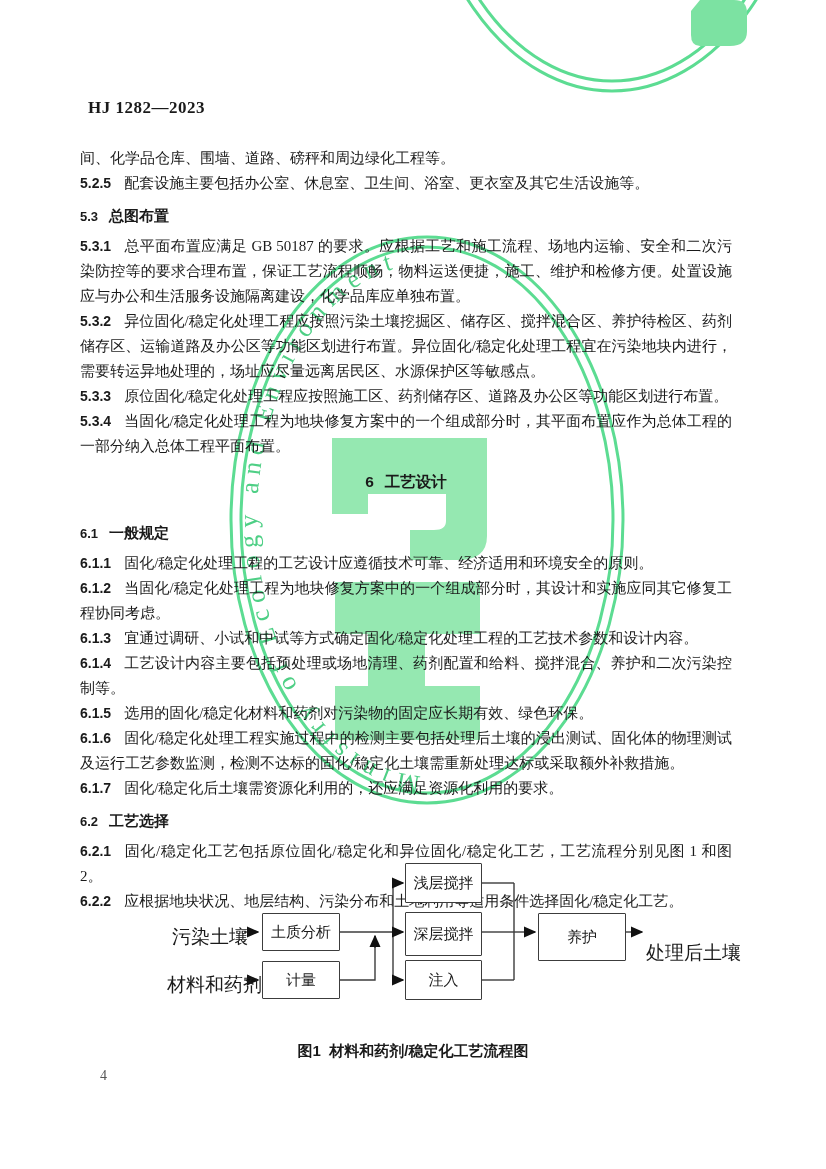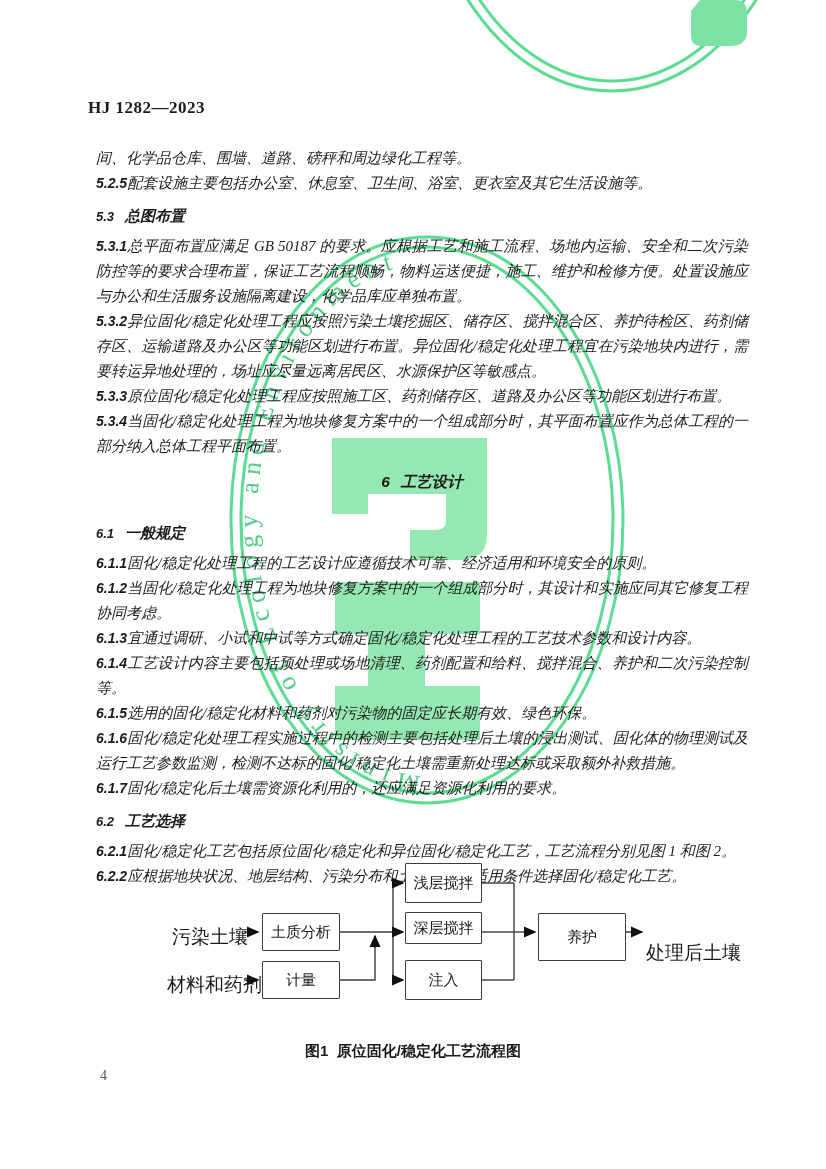--- a/index.html
+++ b/index.html
@@ -1,23 +1,23 @@
 <!DOCTYPE html>
 <html><head>
 <meta charset="utf-8">
 <style>
   html,body{margin:0;padding:0;background:#9a9a9a;}
   .page{position:relative;width:826px;height:1169px;background:#ffffff;overflow:hidden;
         font-family:"Liberation Serif","DejaVu Serif",serif;color:#1a1a1a;}
   .wm{position:absolute;left:0;top:0;z-index:0;pointer-events:none;}
   .content{position:absolute;left:0;top:0;width:826px;height:1169px;z-index:1;}
   .docnum{position:absolute;left:88px;top:98px;font-size:17px;font-weight:700;letter-spacing:.5px;}
-  .body-block{position:absolute;left:96px;top:146px;width:652px;font-style:italic;}
+  .body-block{position:absolute;left:80px;top:146px;width:652px;}
   .para{font-size:15px;line-height:25px;text-align:justify;margin:0;}
-  .num{font-family:"Liberation Sans","DejaVu Sans",sans-serif;font-weight:700;font-size:14px;}
+  .num{font-family:"Liberation Sans","DejaVu Sans",sans-serif;font-weight:700;font-size:14px;margin-right:13px;}
   .p-h2{font-family:"Liberation Sans","DejaVu Sans",sans-serif;font-weight:700;text-align:left;margin:7px 0 5px 0;}
   .p-h2 .num{font-size:13px;margin-right:11px;}
   .p-h1{font-family:"Liberation Sans","DejaVu Sans",sans-serif;font-weight:700;text-align:center;margin:10px 0 26px 0;font-size:15.5px;}
   .p-h1 .num{font-size:15.5px;margin-right:11px;}
   
   .fbox{position:absolute;box-sizing:border-box;border:1.4px solid #3c3c3c;border-radius:1px;background:#fff;
         display:flex;align-items:center;justify-content:center;font-size:15px;z-index:2;}
   .flabel{position:absolute;font-size:19px;z-index:2;white-space:nowrap;}
   .flow-lines{position:absolute;left:0;top:0;z-index:1;pointer-events:none;}
   .caption{position:absolute;left:0;top:1042px;width:826px;text-align:center;
@@ -124,26 +124,26 @@
           <line x1="626" y1="932" x2="642" y2="932" marker-end="url(#arr)"></line>
         </g>
       </svg>
 
       <div class="flabel" style="left:172px;top:924px;">污染土壤</div>
       <div class="flabel" style="left:167px;top:972px;">材料和药剂</div>
 
       <div class="fbox" style="left:262px;top:913px;width:78px;height:38px;">土质分析</div>
       <div class="fbox" style="left:262px;top:961px;width:78px;height:38px;">计量</div>
       <div class="fbox" style="left:405px;top:863px;width:77px;height:40px;">浅层搅拌</div>
-      <div class="fbox" style="left:405px;top:912px;width:77px;height:32px;">深层搅拌</div>
+      <div class="fbox" style="left:405px;top:912px;width:77px;height:44px;">深层搅拌</div>
       <div class="fbox" style="left:405px;top:960px;width:77px;height:40px;">注入</div>
       <div class="fbox" style="left:538px;top:913px;width:88px;height:48px;">养护</div>
 
       <div class="flabel" style="left:646px;top:924px;margin-top:16px;">处理后土壤</div>
 
       <div class="caption">
-        <span>图1</span>&nbsp;&nbsp;<span>原位固化/稳定化工艺流程图</span>
+        <span>图1</span>&nbsp;&nbsp;<span>材料和药剂/稳定化工艺流程图</span>
       </div>
     </div>
 
     <div class="pagenum">4</div>
   </div>
 </div>
 
 </body></html>

